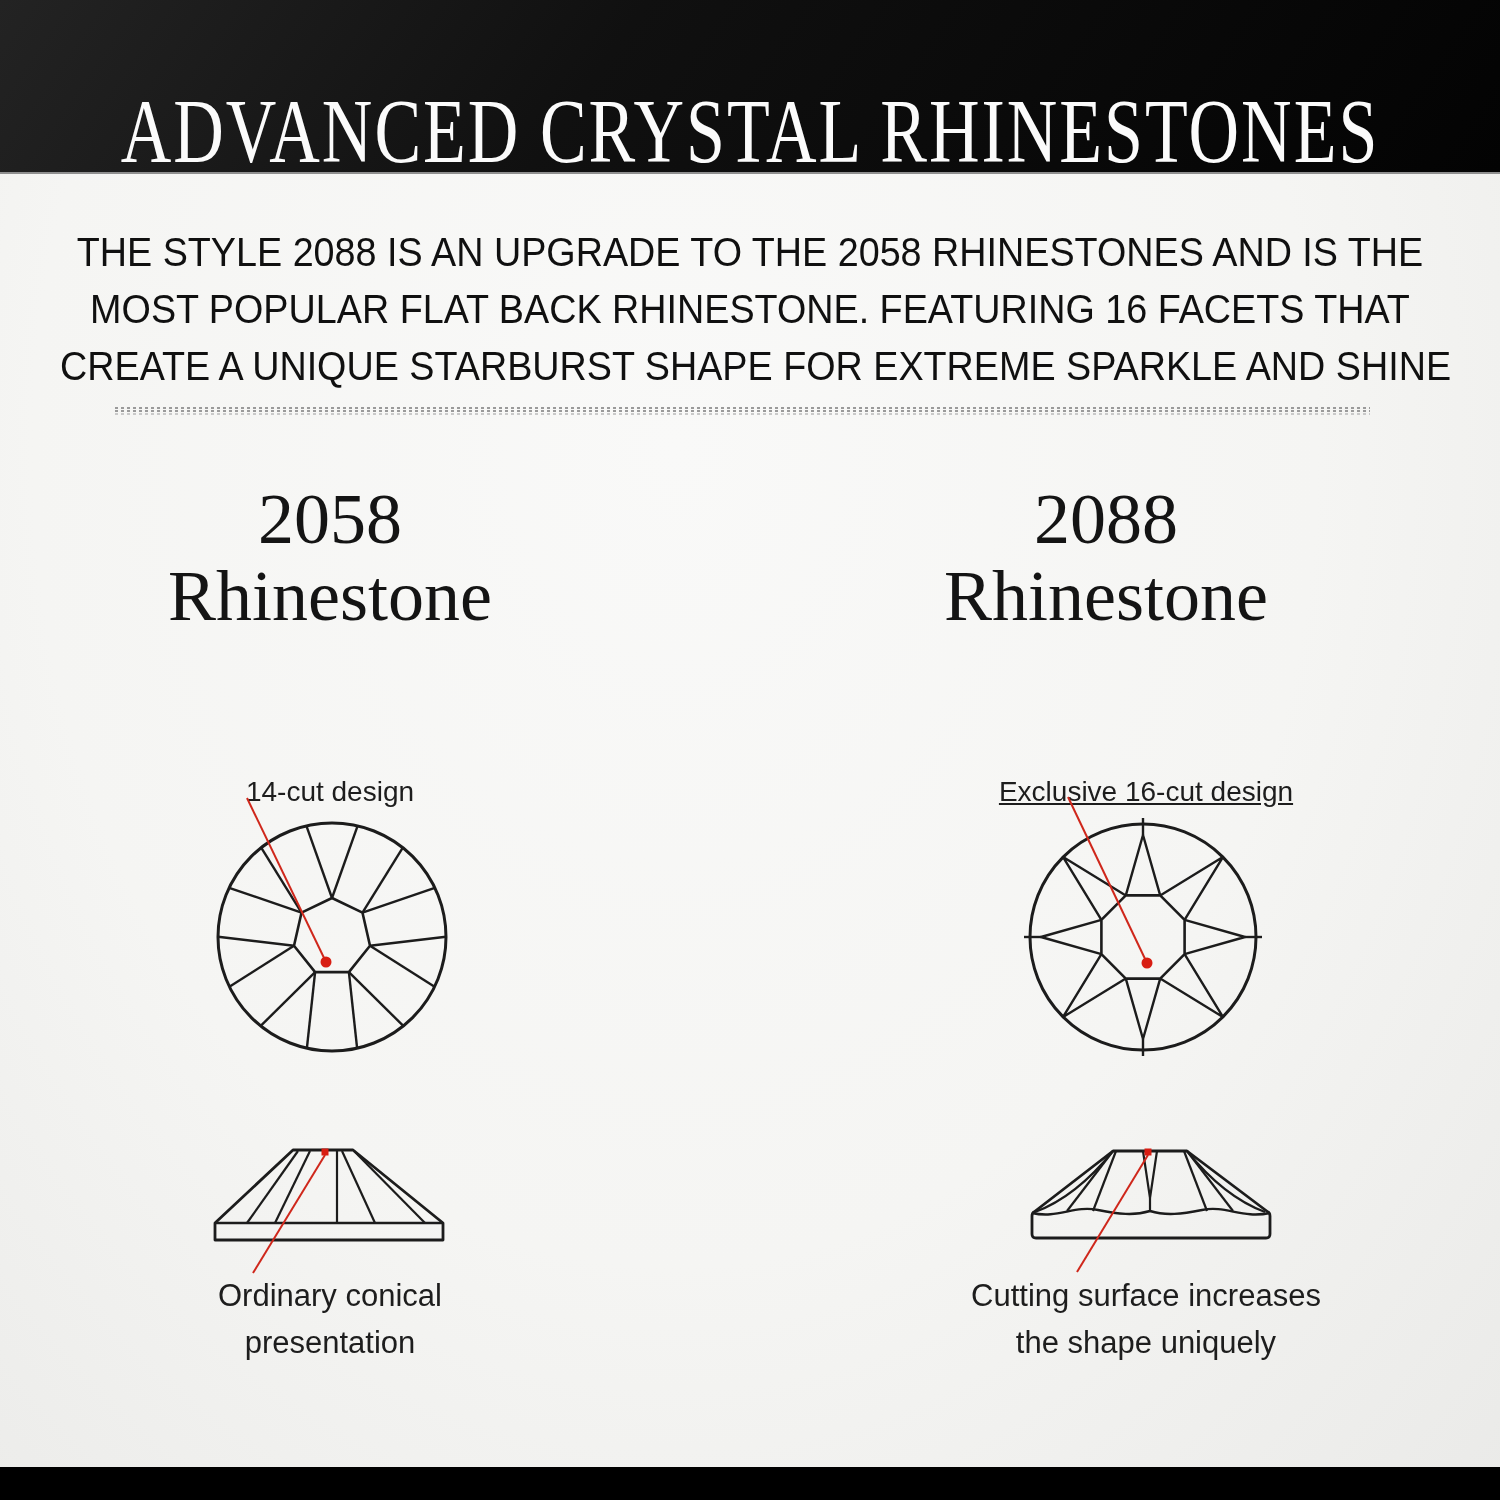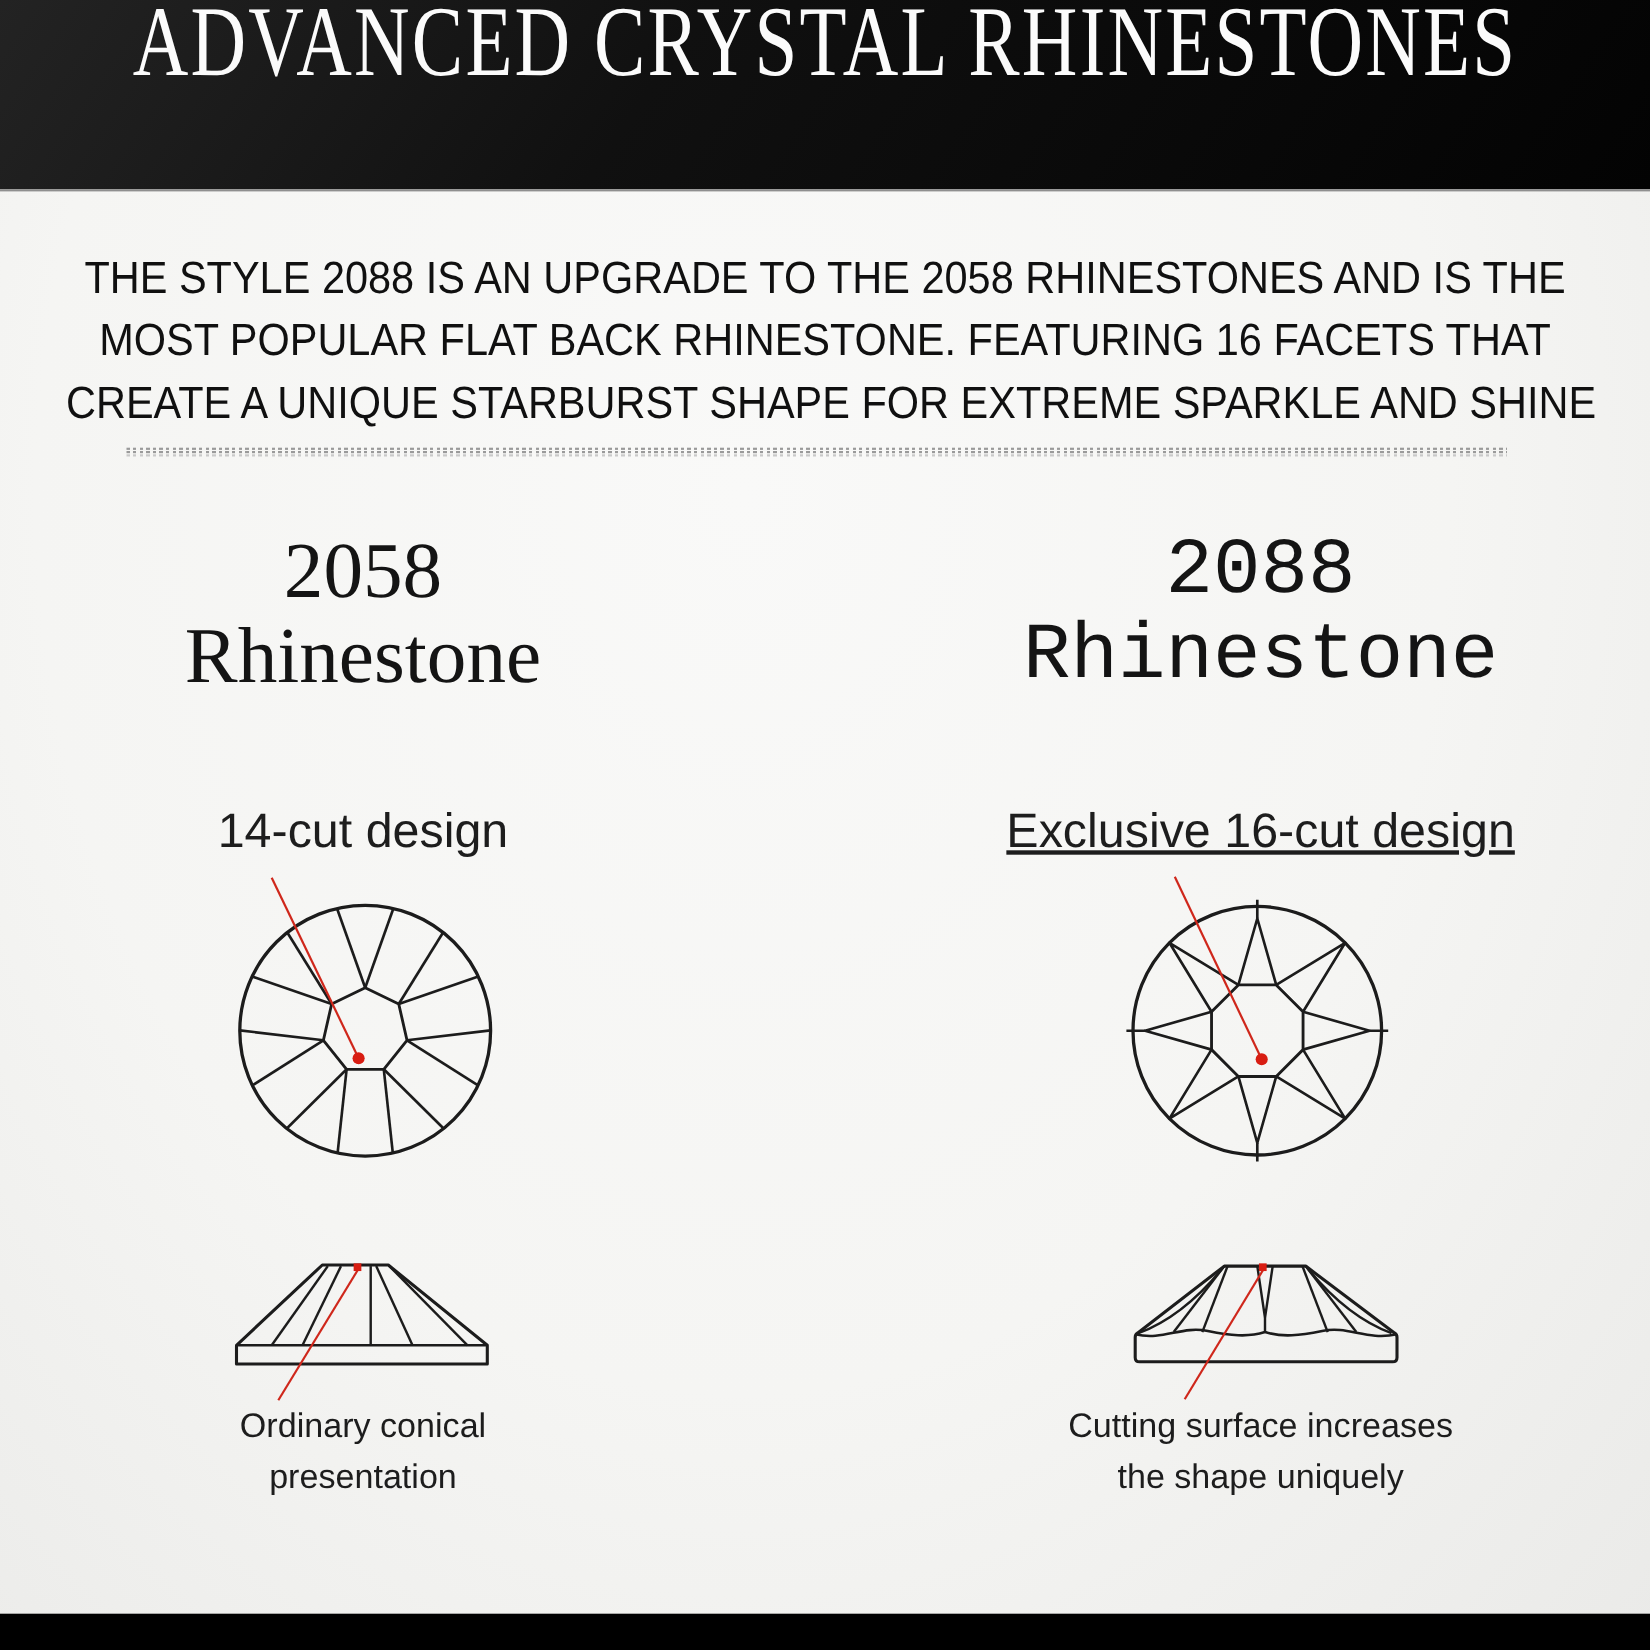--- a/index.html
+++ b/index.html
@@ -8,21 +8,21 @@
     position:relative;width:1500px;height:1500px;
     background:radial-gradient(ellipse at 45% 30%, #f9f9f8 0%, #f5f5f3 55%, #eaeae8 100%);
     font-family:"Liberation Sans", sans-serif;
     color:#1b1b1b;
   }
   
   .banner{
     position:absolute;left:0;top:0;width:1500px;height:172px;
     background:linear-gradient(125deg,#232323 0%,#101010 40%,#030303 100%);
     border-bottom:2px solid #8f8f8f;
-    display:flex;align-items:flex-start;justify-content:center;
+    display:flex;align-items:flex-end;justify-content:center;
   }
   .banner-title{
     font-family:"Liberation Serif", serif;
     font-size:70px;letter-spacing:2px;color:#fbfbfb;
     transform:scaleY(1.3);transform-origin:50% 50%;
     white-space:nowrap;
   }
   
   .footer-bar{
     position:absolute;left:0;top:1467px;width:1500px;height:33px;background:#000;
@@ -41,25 +41,25 @@
       repeating-linear-gradient(90deg,#9a9a9a 0 3px,transparent 3px 6px) 0 0/100% 2px no-repeat,
       repeating-linear-gradient(90deg,#9a9a9a 0 3px,transparent 3px 6px) 0 3px/100% 2px no-repeat,
       repeating-linear-gradient(90deg,#c9c9c9 0 3px,transparent 3px 6px) 0 6px/100% 2px no-repeat;
   }
   
   .col-title{
     position:absolute;top:481px;width:540px;text-align:center;
     font-family:"Liberation Serif", serif;font-size:72px;line-height:77px;color:#141414;
   }
   .col-title.left{left:60px;}
-  .col-title.right{left:876px;font-family:Liberation Mono, monospace;}
+  .col-title.right{left:836px;}
   
   .top-caption{
-    position:absolute;top:731px;width:540px;text-align:center;
-    font-size:44px;color:#1d1d1d;white-space:nowrap;
+    position:absolute;top:776px;width:540px;text-align:center;
+    font-size:28px;color:#1d1d1d;white-space:nowrap;
   }
   .top-caption.left{left:60px;}
   .top-caption.right{left:876px;text-decoration:underline;}
   .bottom-caption{
     position:absolute;top:1272px;width:540px;text-align:center;
     font-size:31px;line-height:47px;color:#1d1d1d;
   }
   .bottom-caption.left{left:60px;}
   .bottom-caption.right{left:876px;}
   

